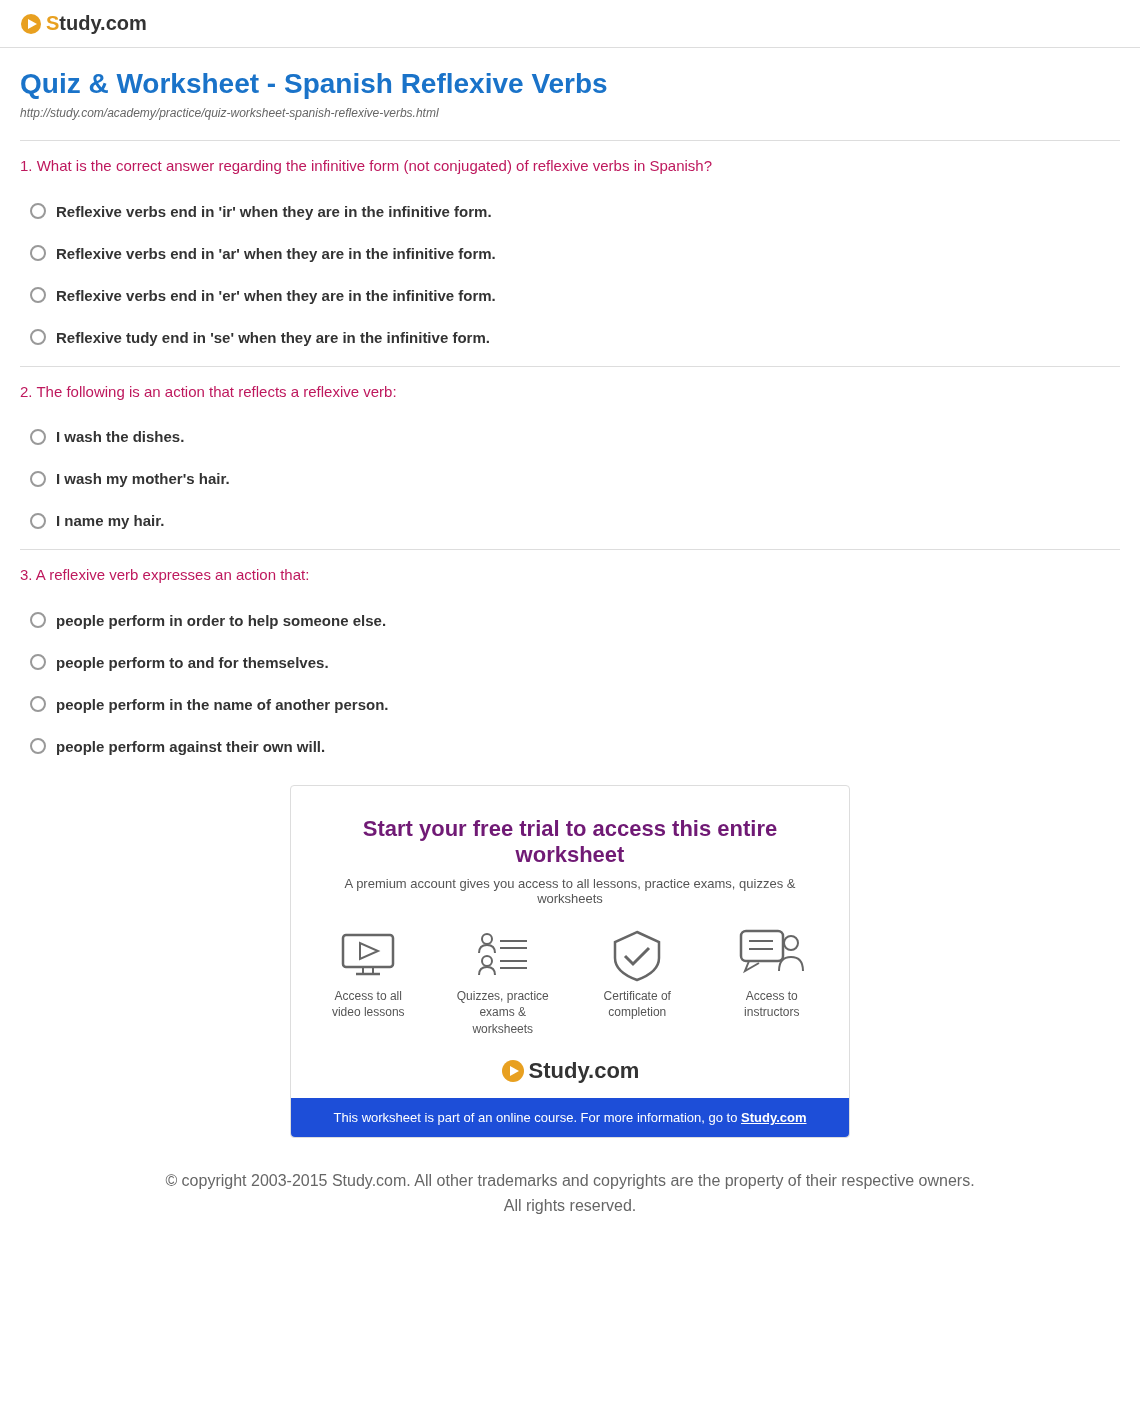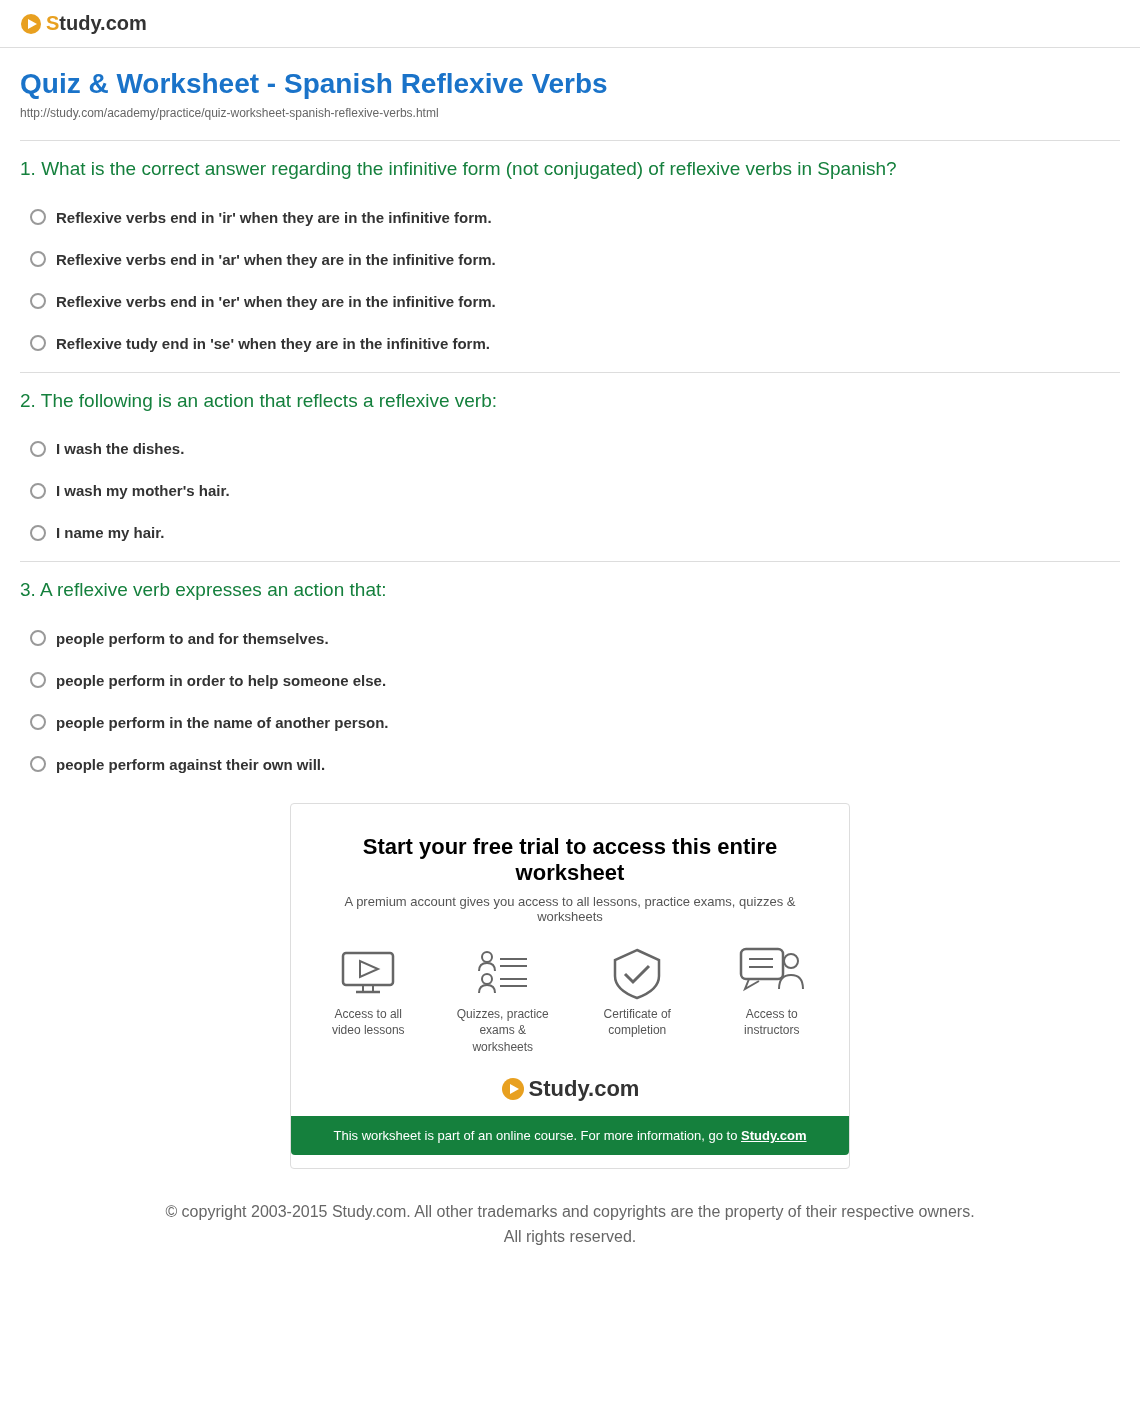--- a/index.html
+++ b/index.html
@@ -38,32 +38,33 @@
     .page-title {
       font-size: 28px;
       font-weight: bold;
       color: #1a73c9;
       margin-bottom: 6px;
     }
     .page-url {
       font-size: 12px;
       color: #666;
       margin-bottom: 20px;
+      font-style: italic;
     }
     .divider {
       border: none;
       border-top: 1px solid #ddd;
       margin: 14px 0;
     }
     .question-block {
       margin-bottom: 20px;
     }
     .question-text {
-      font-size: 19px;
-      color: #15803d;
+      font-size: 15px;
+      color: #be185d;
       margin-bottom: 18px;
       line-height: 1.5;
     }
     .options-list {
       list-style: none;
       padding-left: 10px;
     }
     .option-item {
       display: flex;
       align-items: center;
@@ -91,21 +92,21 @@
       border: 1px solid #ddd;
       border-radius: 4px;
       margin: 30px auto;
       max-width: 560px;
       text-align: center;
       padding: 30px 30px 0 30px;
       background: #fff;
     }
     .cta-title {
       font-size: 22px;
-      color: #000000;
+      color: #701a75;
       margin-bottom: 8px;
     }
     .cta-subtitle {
       font-size: 13px;
       color: #555;
       margin-bottom: 24px;
     }
     .cta-icons-row {
       display: flex;
       justify-content: center;
@@ -133,25 +134,25 @@
       line-height: 1.4;
     }
     .cta-logo-row {
       margin: 10px 0 14px 0;
       display: flex;
       align-items: center;
       justify-content: center;
       gap: 4px;
     }
     .cta-bottom-bar {
-      background: #15803d;
+      background: #1d4ed8;
       color: #fff;
       font-size: 13px;
       padding: 12px 20px;
-      margin: 13px -30px;
+      margin: 0 -30px;
       border-radius: 0 0 4px 4px;
     }
     .cta-bottom-bar a {
       color: #fff;
       font-weight: bold;
     }
     .footer {
       text-align: center;
       font-size: 16px;
       color: #666;
@@ -229,25 +230,25 @@
 
   <hr class="divider">
 
   <div class="question-block">
     <p class="question-text">
       <span>3</span>. <span>A reflexive verb expresses an action that:</span>
     </p>
     <ul class="options-list">
       <li class="option-item">
         <span class="radio-icon"></span>
+        <span class="option-label">people perform in order to help someone else.</span>
+      </li>
+      <li class="option-item">
+        <span class="radio-icon"></span>
         <span class="option-label">people perform to and for themselves.</span>
-      </li>
-      <li class="option-item">
-        <span class="radio-icon"></span>
-        <span class="option-label">people perform in order to help someone else.</span>
       </li>
       <li class="option-item">
         <span class="radio-icon"></span>
         <span class="option-label">people perform in the name of another person.</span>
       </li>
       <li class="option-item">
         <span class="radio-icon"></span>
         <span class="option-label">people perform against their own will.</span>
       </li>
     </ul>

